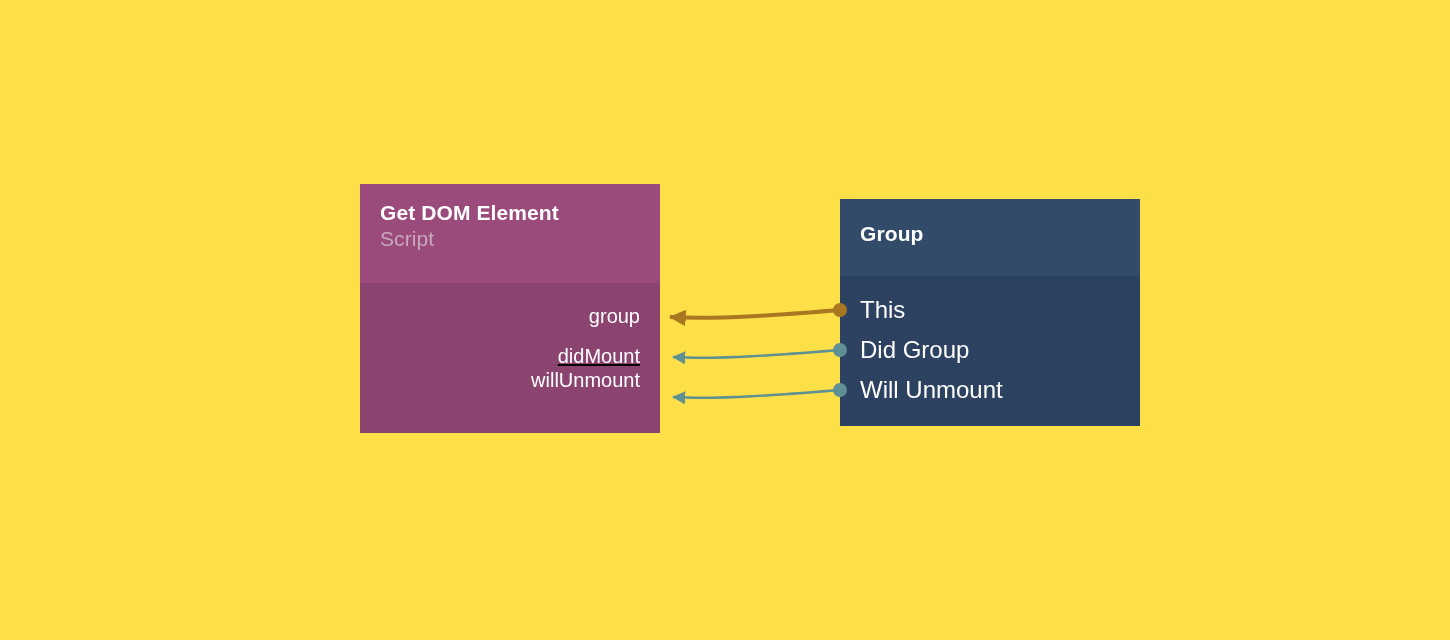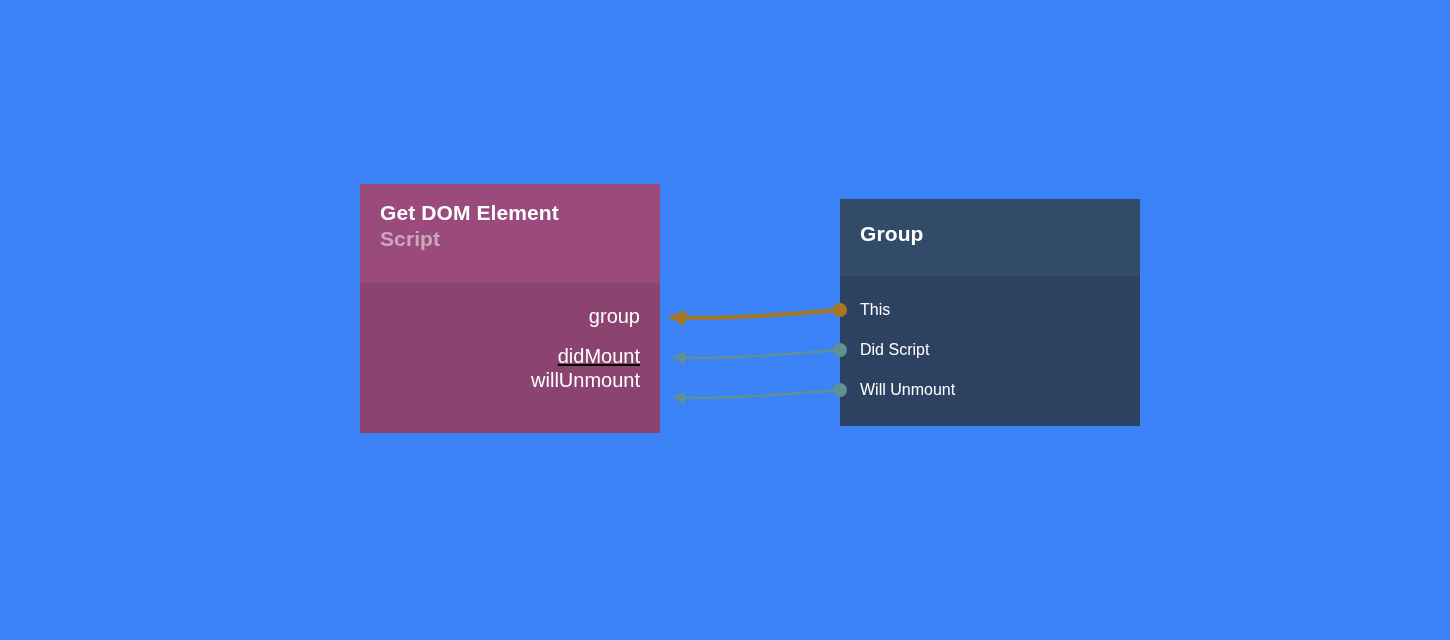--- a/index.html
+++ b/index.html
@@ -12,21 +12,21 @@
     width: 1450px;
     height: 640px;
     overflow: hidden;
     font-family: "Liberation Sans", sans-serif;
     -webkit-font-smoothing: antialiased;
   }
   #canvas {
     position: relative;
     width: 1450px;
     height: 640px;
-    background: #3b82f6;
+    background: #fde047;
   }
 
   
   #edges {
     position: absolute;
     left: 0;
     top: 0;
     width: 1450px;
     height: 640px;
     pointer-events: none;
@@ -52,21 +52,21 @@
   .node-title {
     font-size: 21px;
     font-weight: bold;
     color: #ffffff;
     line-height: 26px;
     letter-spacing: 0.1px;
     white-space: nowrap;
   }
   .node-subtitle {
     font-size: 21px;
-    font-weight: bold;
+    font-weight: normal;
     color: #c9a8bb;
     line-height: 26px;
     letter-spacing: 0.1px;
     white-space: nowrap;
   }
 
   
   #node-get-dom-element {
     left: 360px;
     top: 184px;
@@ -119,21 +119,21 @@
     background: #2c4260;
   }
   .port-in {
     position: absolute;
     left: 0;
     height: 24px;
     display: flex;
     align-items: center;
   }
   .port-in .port-label {
-    font-size: 16px;
+    font-size: 24px;
     color: #ffffff;
     line-height: 24px;
     white-space: nowrap;
     margin-left: 20px;
   }
   .port-dot {
     position: absolute;
     left: -7px;
     top: 50%;
     width: 14px;
@@ -196,21 +196,21 @@
 
     <div class="node-body">
 
       <div class="port-in" style="top: 22px;">
         <span class="port-dot" style="background:#a8771f;"></span>
         <span class="port-label">This</span>
       </div>
 
       <div class="port-in" style="top: 62px;">
         <span class="port-dot" style="background:#5f9094;"></span>
-        <span class="port-label">Did Script</span>
+        <span class="port-label">Did Group</span>
       </div>
 
       <div class="port-in" style="top: 102px; align-items: center;">
         <span class="port-dot" style="background:#5f9094;"></span>
         <span class="port-label">Will Unmount</span>
       </div>
 
     </div>
   </div>
 

